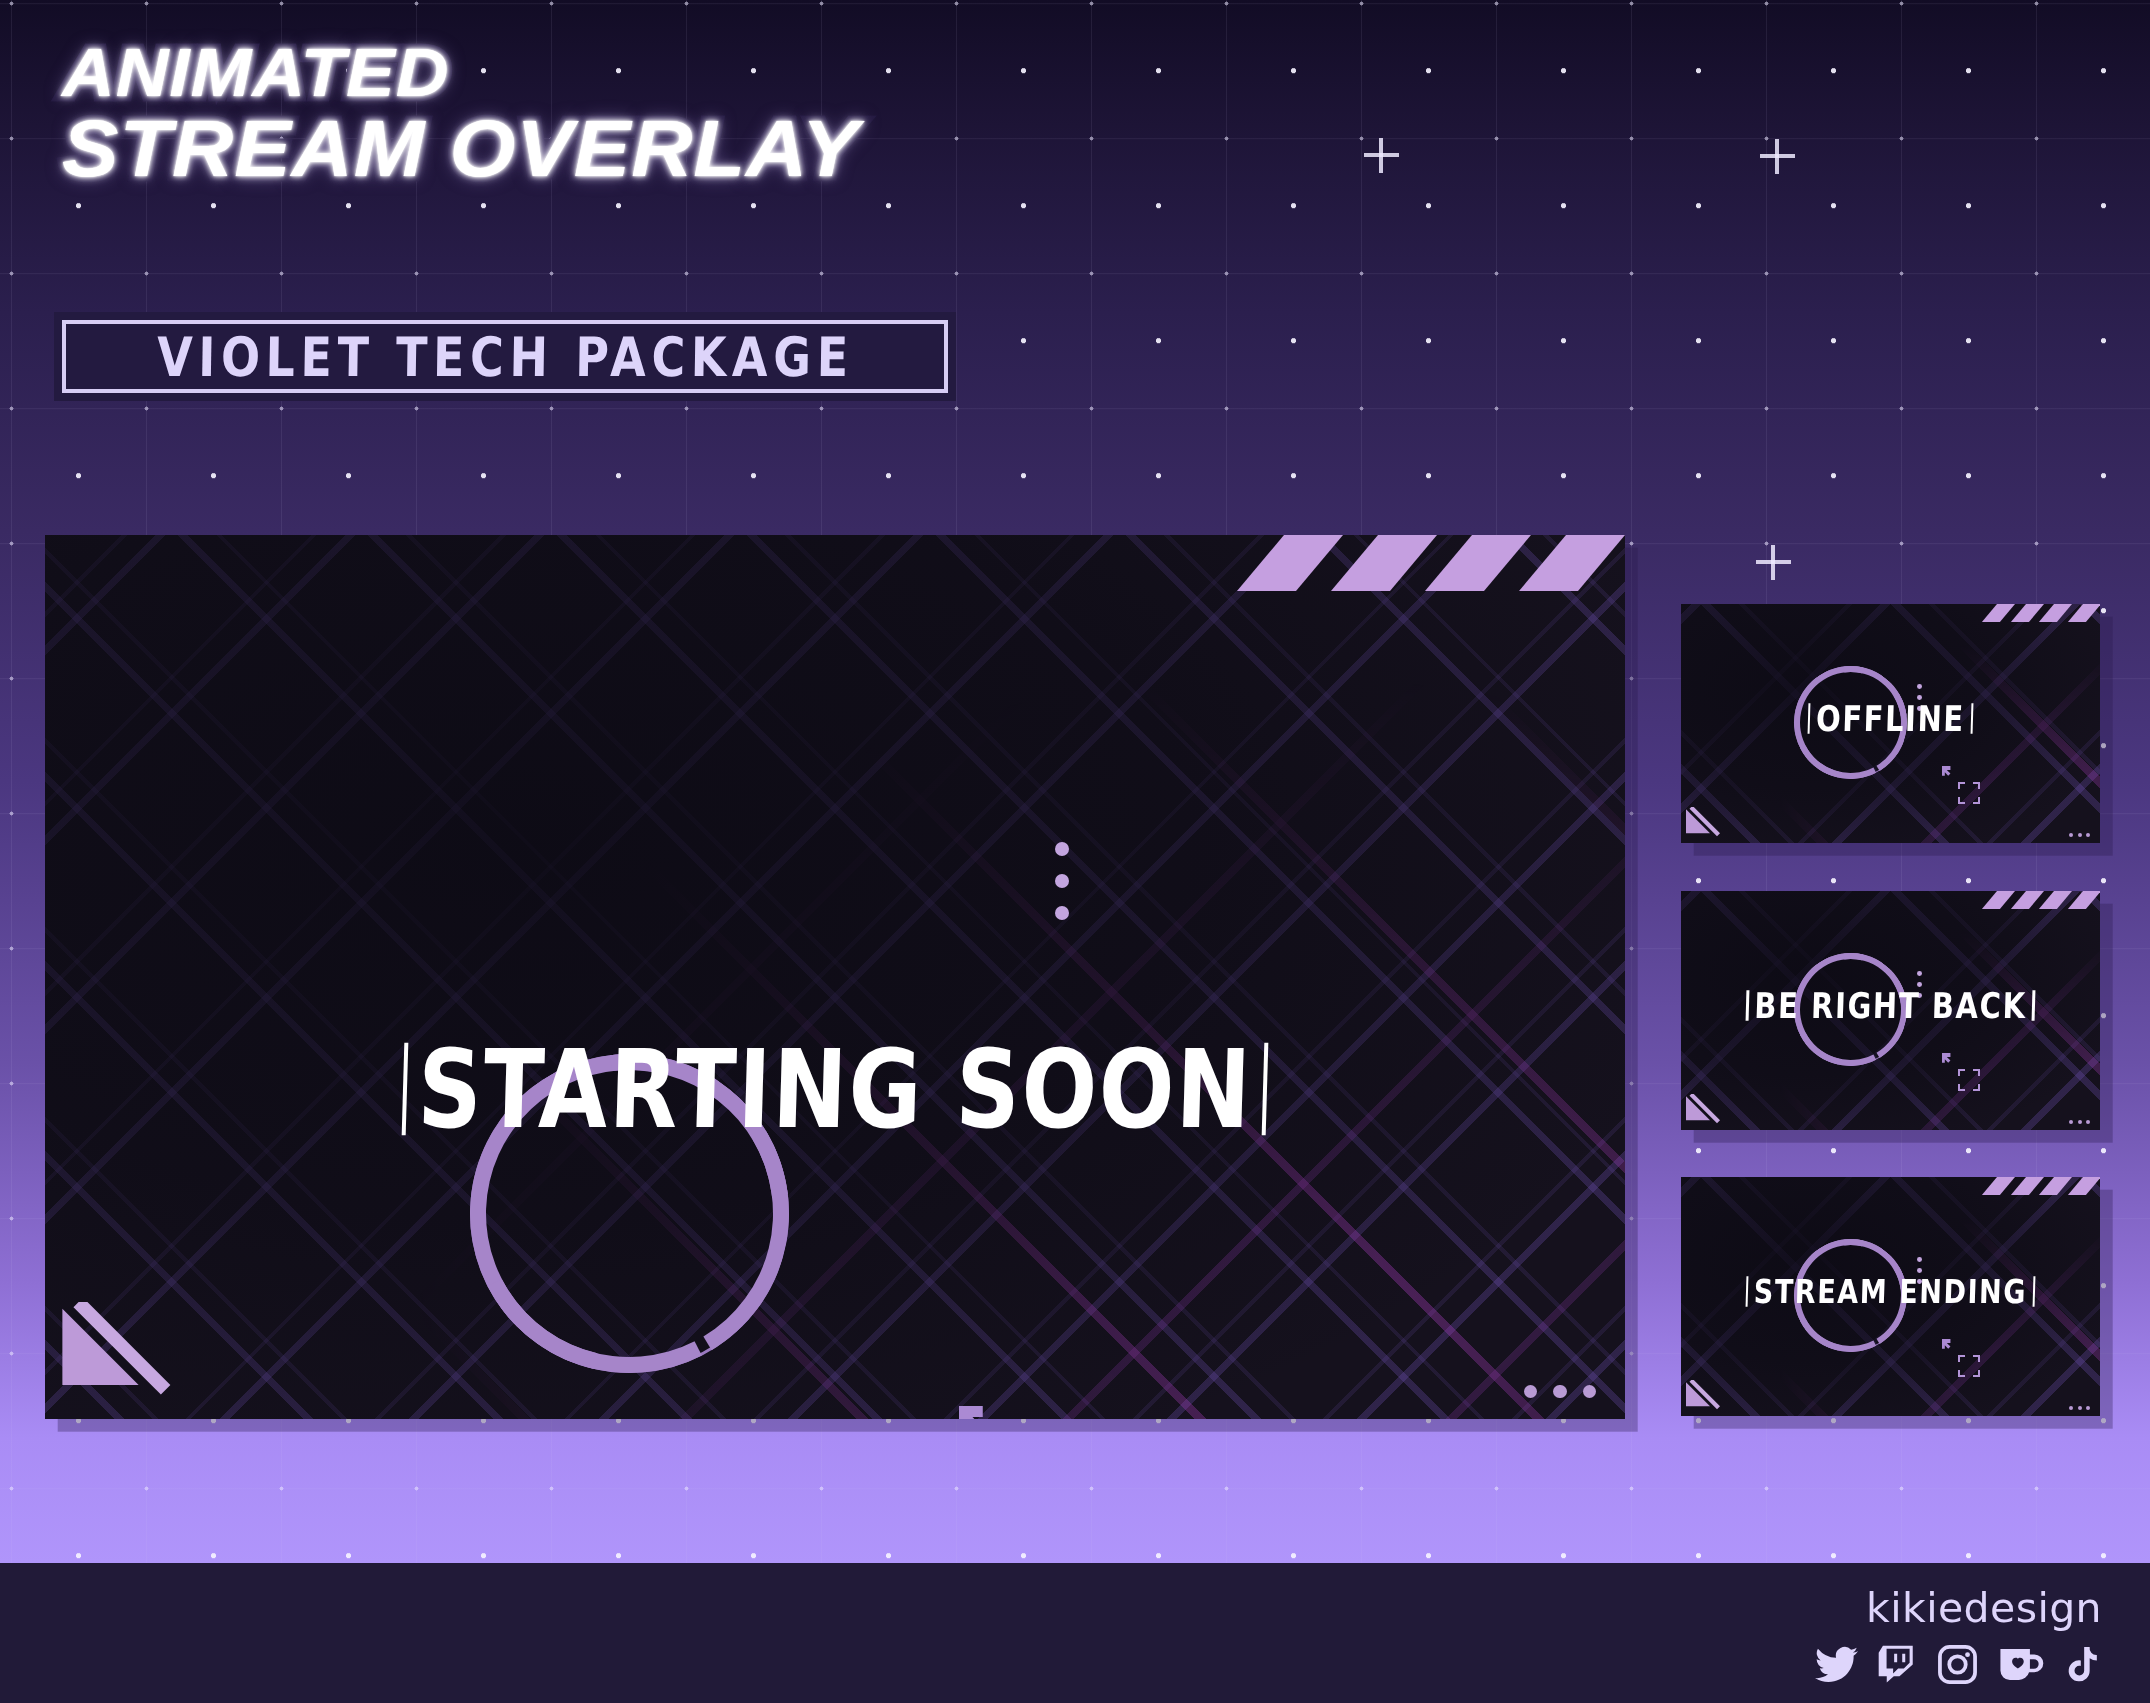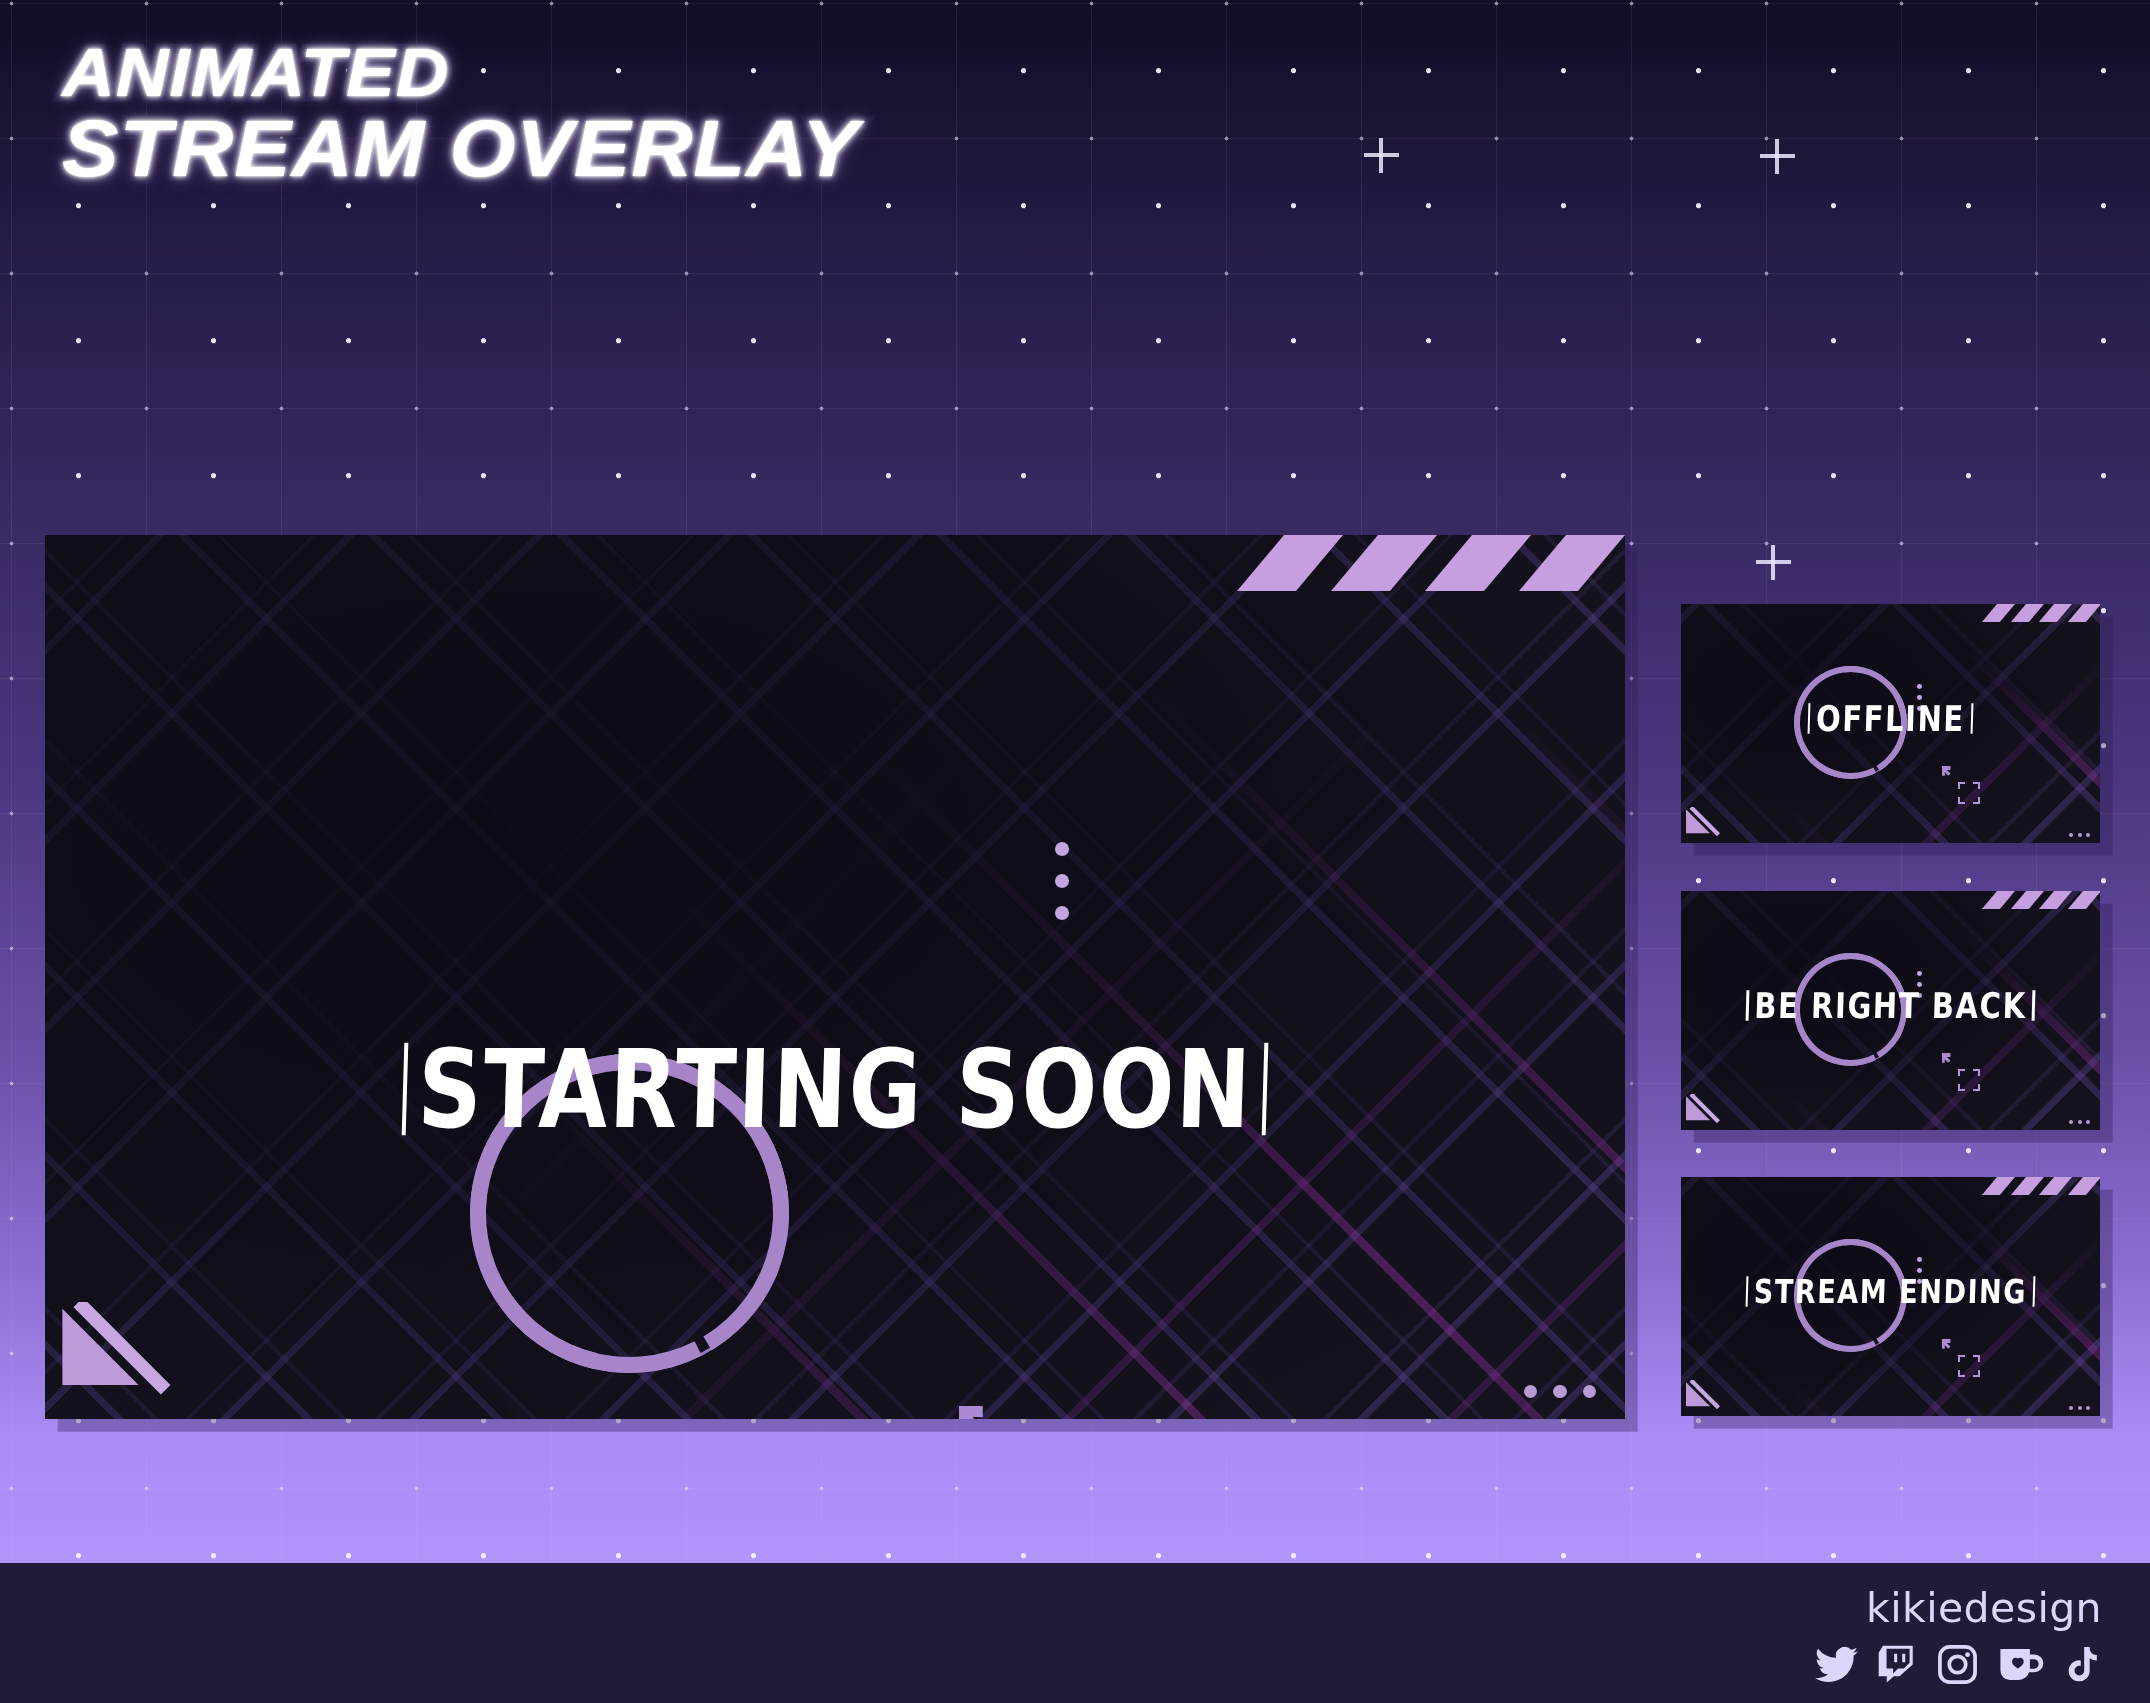--- a/index.html
+++ b/index.html
@@ -229,20 +229,25 @@
       <div class="cross" style="left: 1364px; top: 138px;"></div>
       <div class="cross" style="left: 1760px; top: 139px;"></div>
       <div class="cross" style="left: 1756px; top: 545px;"></div>
     </div>
 
   <div class="headline">
     <div class="l1">ANIMATED</div>
     <div class="l2">STREAM OVERLAY</div>
   </div>
 
+  <div class="badge">
+    <div class="badge-inner">
+      <span class="badge-text">VIOLET TECH PACKAGE</span>
+    </div>
+  </div>
 
   <div class="panel panel-main">
     <div class="lattice"></div>
     <div class="lattice-glow"></div>
     <div class="panel-vignette"></div>
 
     <div class="stripes" style="width:446px;height:56px;">
         <span style="width: 59px; height: 56px; right: 0px;"></span>
         <span style="width: 59px; height: 56px; right: 94px;"></span>
         <span style="width: 59px; height: 56px; right: 188px;"></span>

